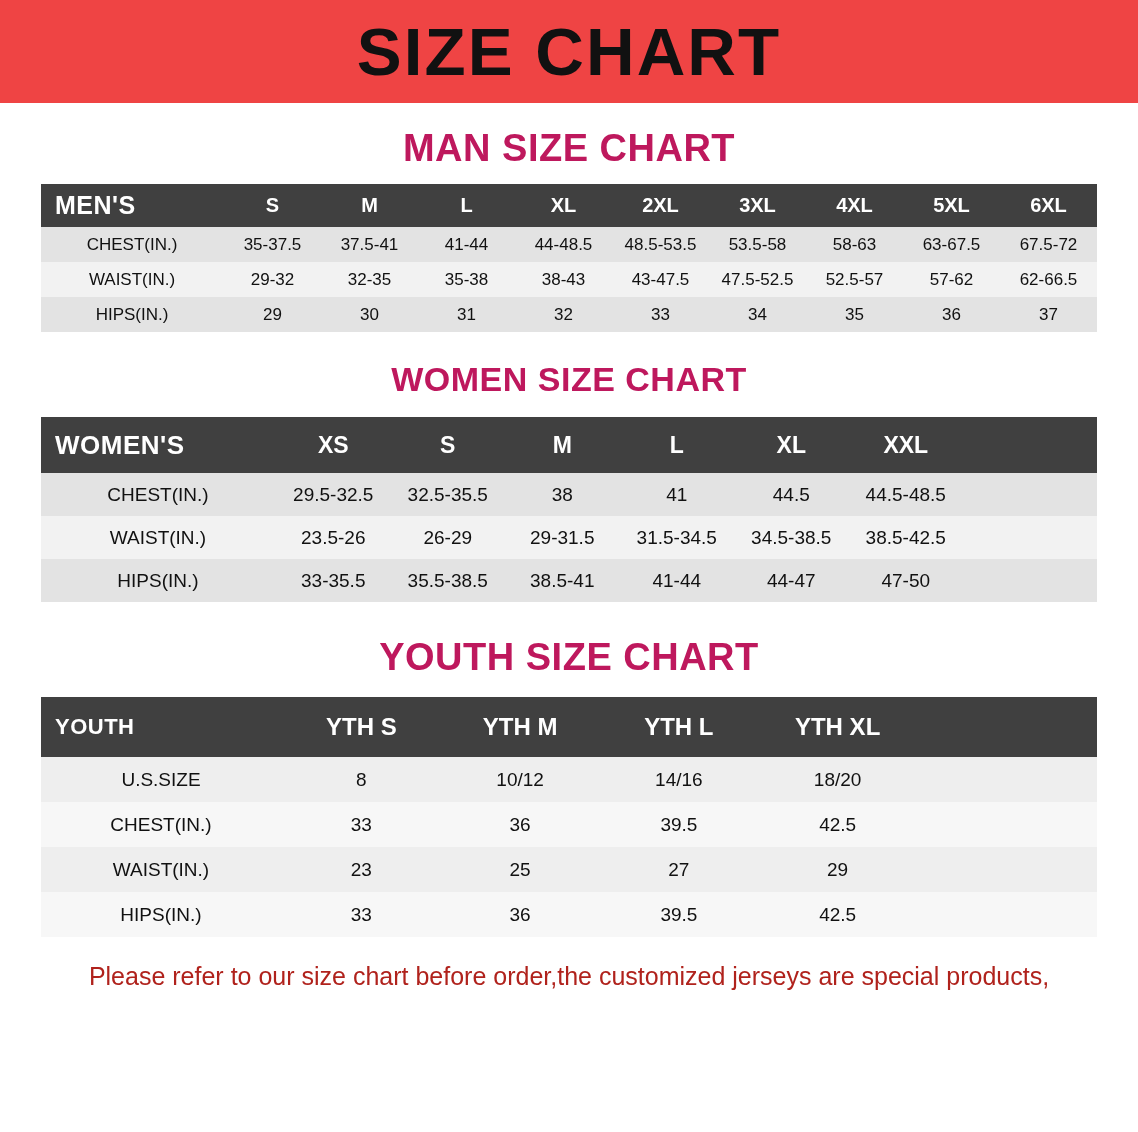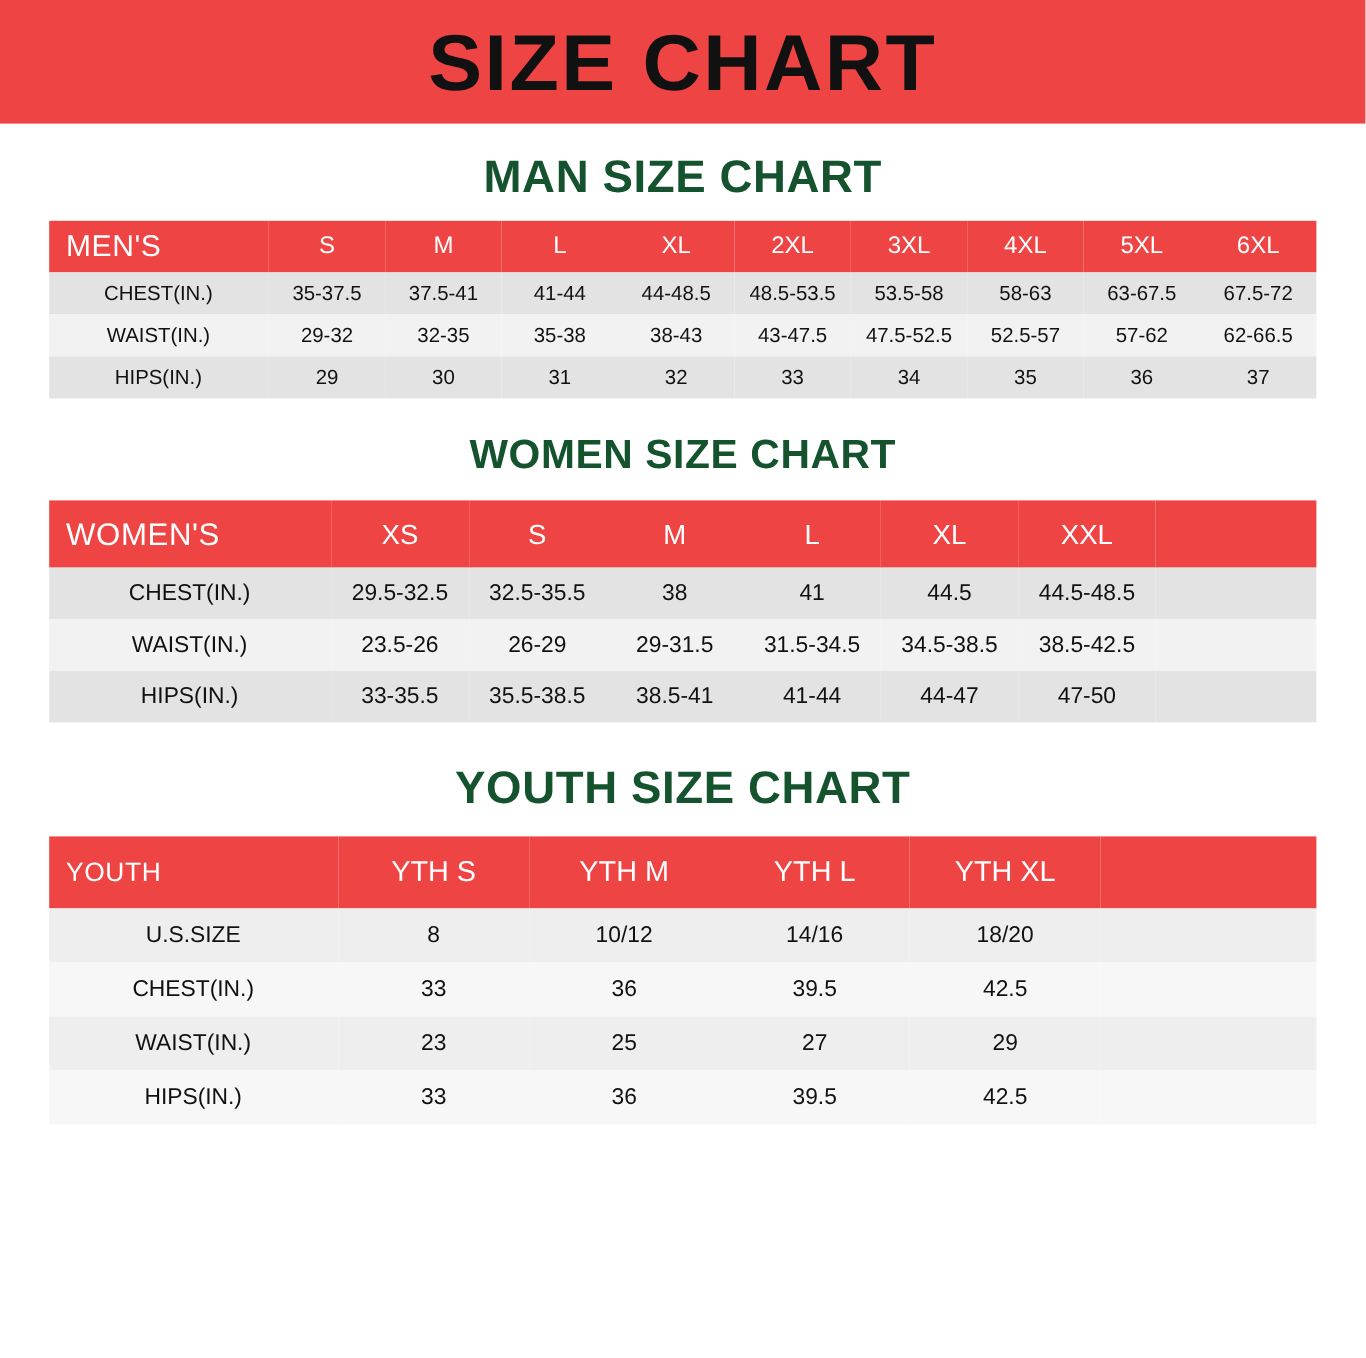--- a/index.html
+++ b/index.html
@@ -29,21 +29,21 @@
     letter-spacing: 2px;
     color: #111111;
     line-height: 1;
     transform: scaleX(1.02);
   }
 
   
   .section-title {
     text-align: center;
     font-weight: bold;
-    color: #14532d;
+    color: #be185d;
     font-family: "Liberation Sans", sans-serif;
   }
   .title-man {
     font-size: 38px;
     margin-top: 24px;
     letter-spacing: 0.5px;
   }
   .title-women {
     font-size: 34px;
     margin-top: 28px;
@@ -66,23 +66,23 @@
     table-layout: fixed;
   }
   table.chart th,
   table.chart td {
     text-align: center;
     font-family: "Liberation Sans", sans-serif;
     color: #111111;
     white-space: nowrap;
   }
   table.chart thead th {
-    background: #ef4444;
+    background: #404040;
     color: #ffffff;
-    font-weight: normal;
+    font-weight: bold;
   }
   table.chart thead th.rowhead {
     text-align: left;
     padding-left: 14px;
   }
   table.chart tbody th.rowhead {
     font-weight: normal;
     margin-left: 48px;
   }
 
@@ -287,13 +287,14 @@
         <td>36</td>
         <td>39.5</td>
         <td>42.5</td>
         <td></td>
       </tr>
     </tbody>
   </table>
 </div>
 
 <div class="note">
+  <div>Please refer to our size chart before order,the customized jerseys are special products,</div>
 </div>
 
 </body></html>

